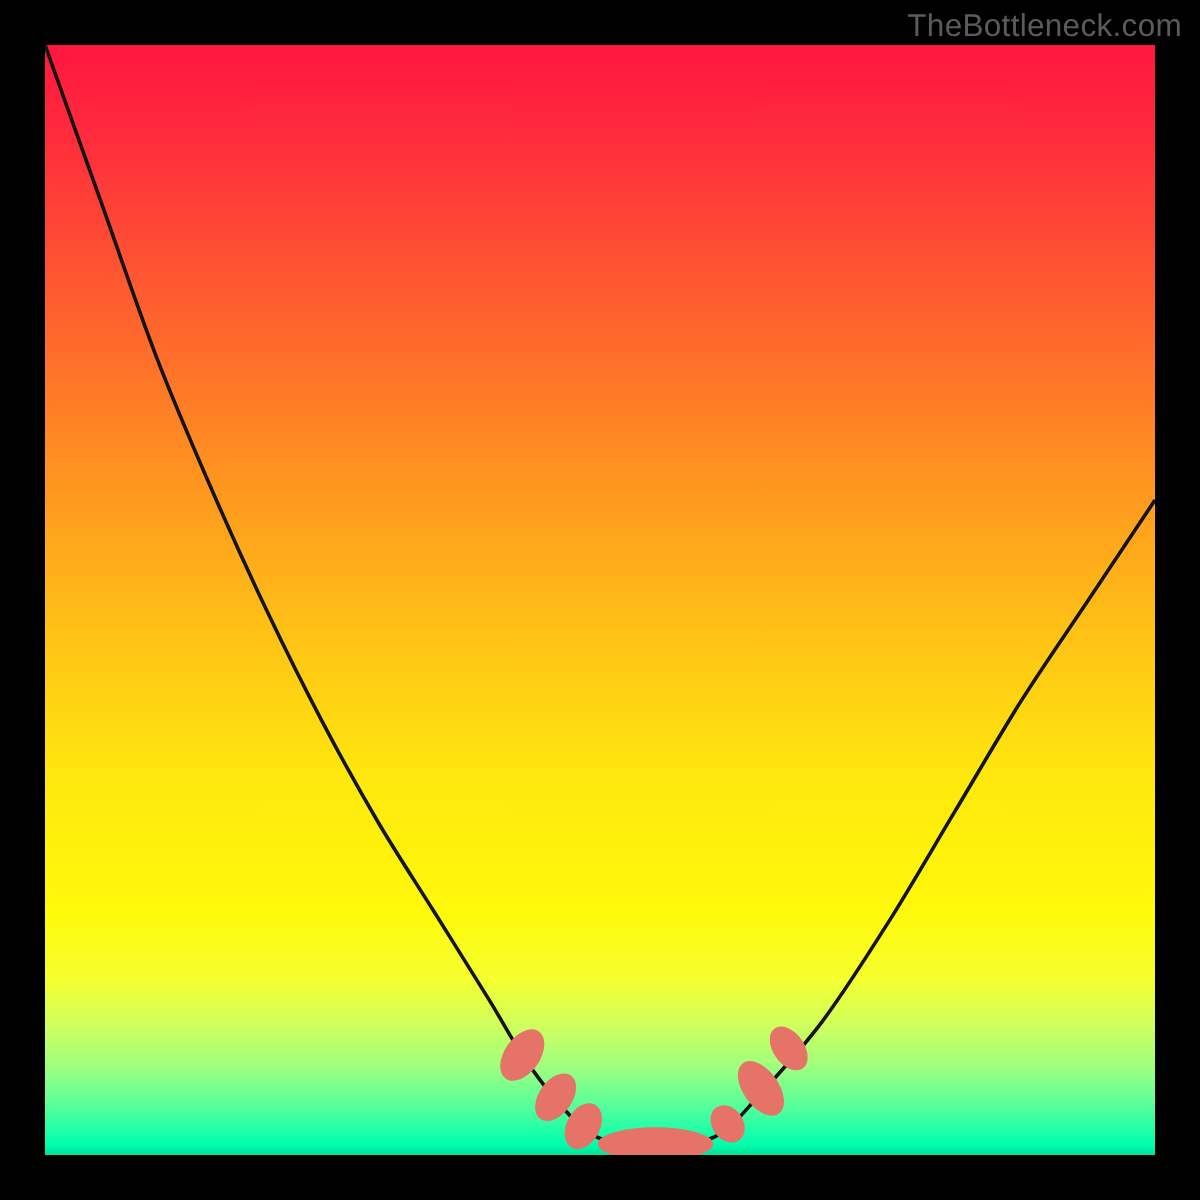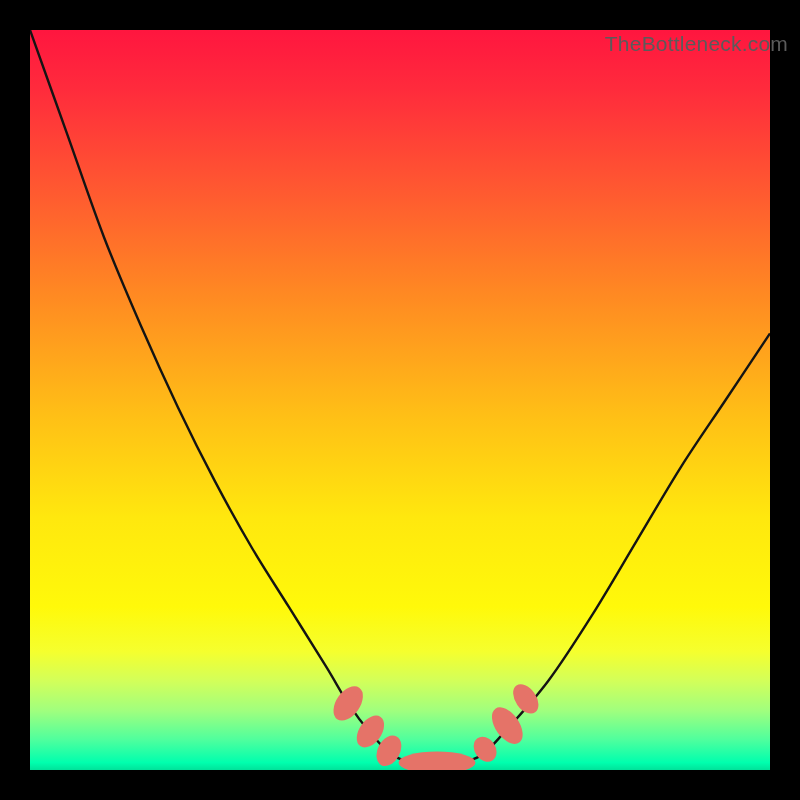--- a/index.html
+++ b/index.html
@@ -50,21 +50,20 @@
   }
   .watermark {
     position: absolute;
     top: 6px;
     right: 12px;
     color: #5b5b5b;
     font-size: 21px;
     letter-spacing: 0.2px;
     font-weight: 400;
     user-select: none;
-    margin-top: 26px;
   }
 </style>
 </head>
 <body>
 
 <div class="frame">
   <div class="plot">
     <div class="gradient"></div>
     <svg class="curve" viewBox="0 0 740 740" preserveAspectRatio="none">
       <path id="curve-path" fill="none" stroke="#141414" stroke-width="2.4" d="M 0,0 C 6.166666666666667,17.26666666666667 24.666666666666664,69.06666666666669 37,103.60000000000002 C 49.333333333333336,138.13333333333335 61.666666666666664,175.13333333333338 74,207.20000000000005 C 86.33333333333333,239.2666666666667 98.66666666666667,267.6333333333333 111,296 C 123.33333333333333,324.3666666666667 135.66666666666666,351.50000000000006 148,377.40000000000003 C 160.33333333333334,403.3 172.66666666666666,427.96666666666664 185,451.4 C 197.33333333333334,474.8333333333333 209.66666666666666,497.0333333333333 222,518 C 234.33333333333334,538.9666666666667 246.66666666666666,557.4666666666667 259,577.2 C 271.3333333333333,596.9333333333334 286.1333333333333,620.3666666666667 296,636.4 C 305.8666666666667,652.4333333333333 310.79999999999995,662.3 318.2,673.4 C 325.6,684.5 333.00000000000006,694.3666666666667 340.40000000000003,703 C 347.8,711.6333333333333 355.2,720.2666666666667 362.59999999999997,725.2 C 369.99999999999994,730.1333333333334 377.4,731.3666666666667 384.8,732.6 C 392.20000000000005,733.8333333333334 399.6000000000001,732.6 407.00000000000006,732.6 C 414.40000000000003,732.6 421.8,733.8333333333334 429.2,732.6 C 436.59999999999997,731.3666666666667 444,730.1333333333334 451.4,725.2 C 458.79999999999995,720.2666666666667 462.5,715.3333333333334 473.6,703 C 484.70000000000005,690.6666666666666 503.2,670.9333333333334 518,651.2 C 532.8,631.4666666666667 547.6,608.0333333333333 562.4,584.6 C 577.1999999999999,561.1666666666667 592,535.2666666666667 606.8,510.6 C 621.5999999999999,485.93333333333334 636.4000000000001,460.03333333333336 651.2,436.6 C 666,413.1666666666667 680.8,392.2 695.5999999999999,370 C 710.3999999999999,347.8 732.6,314.5 740,303.40000000000003"></path>

